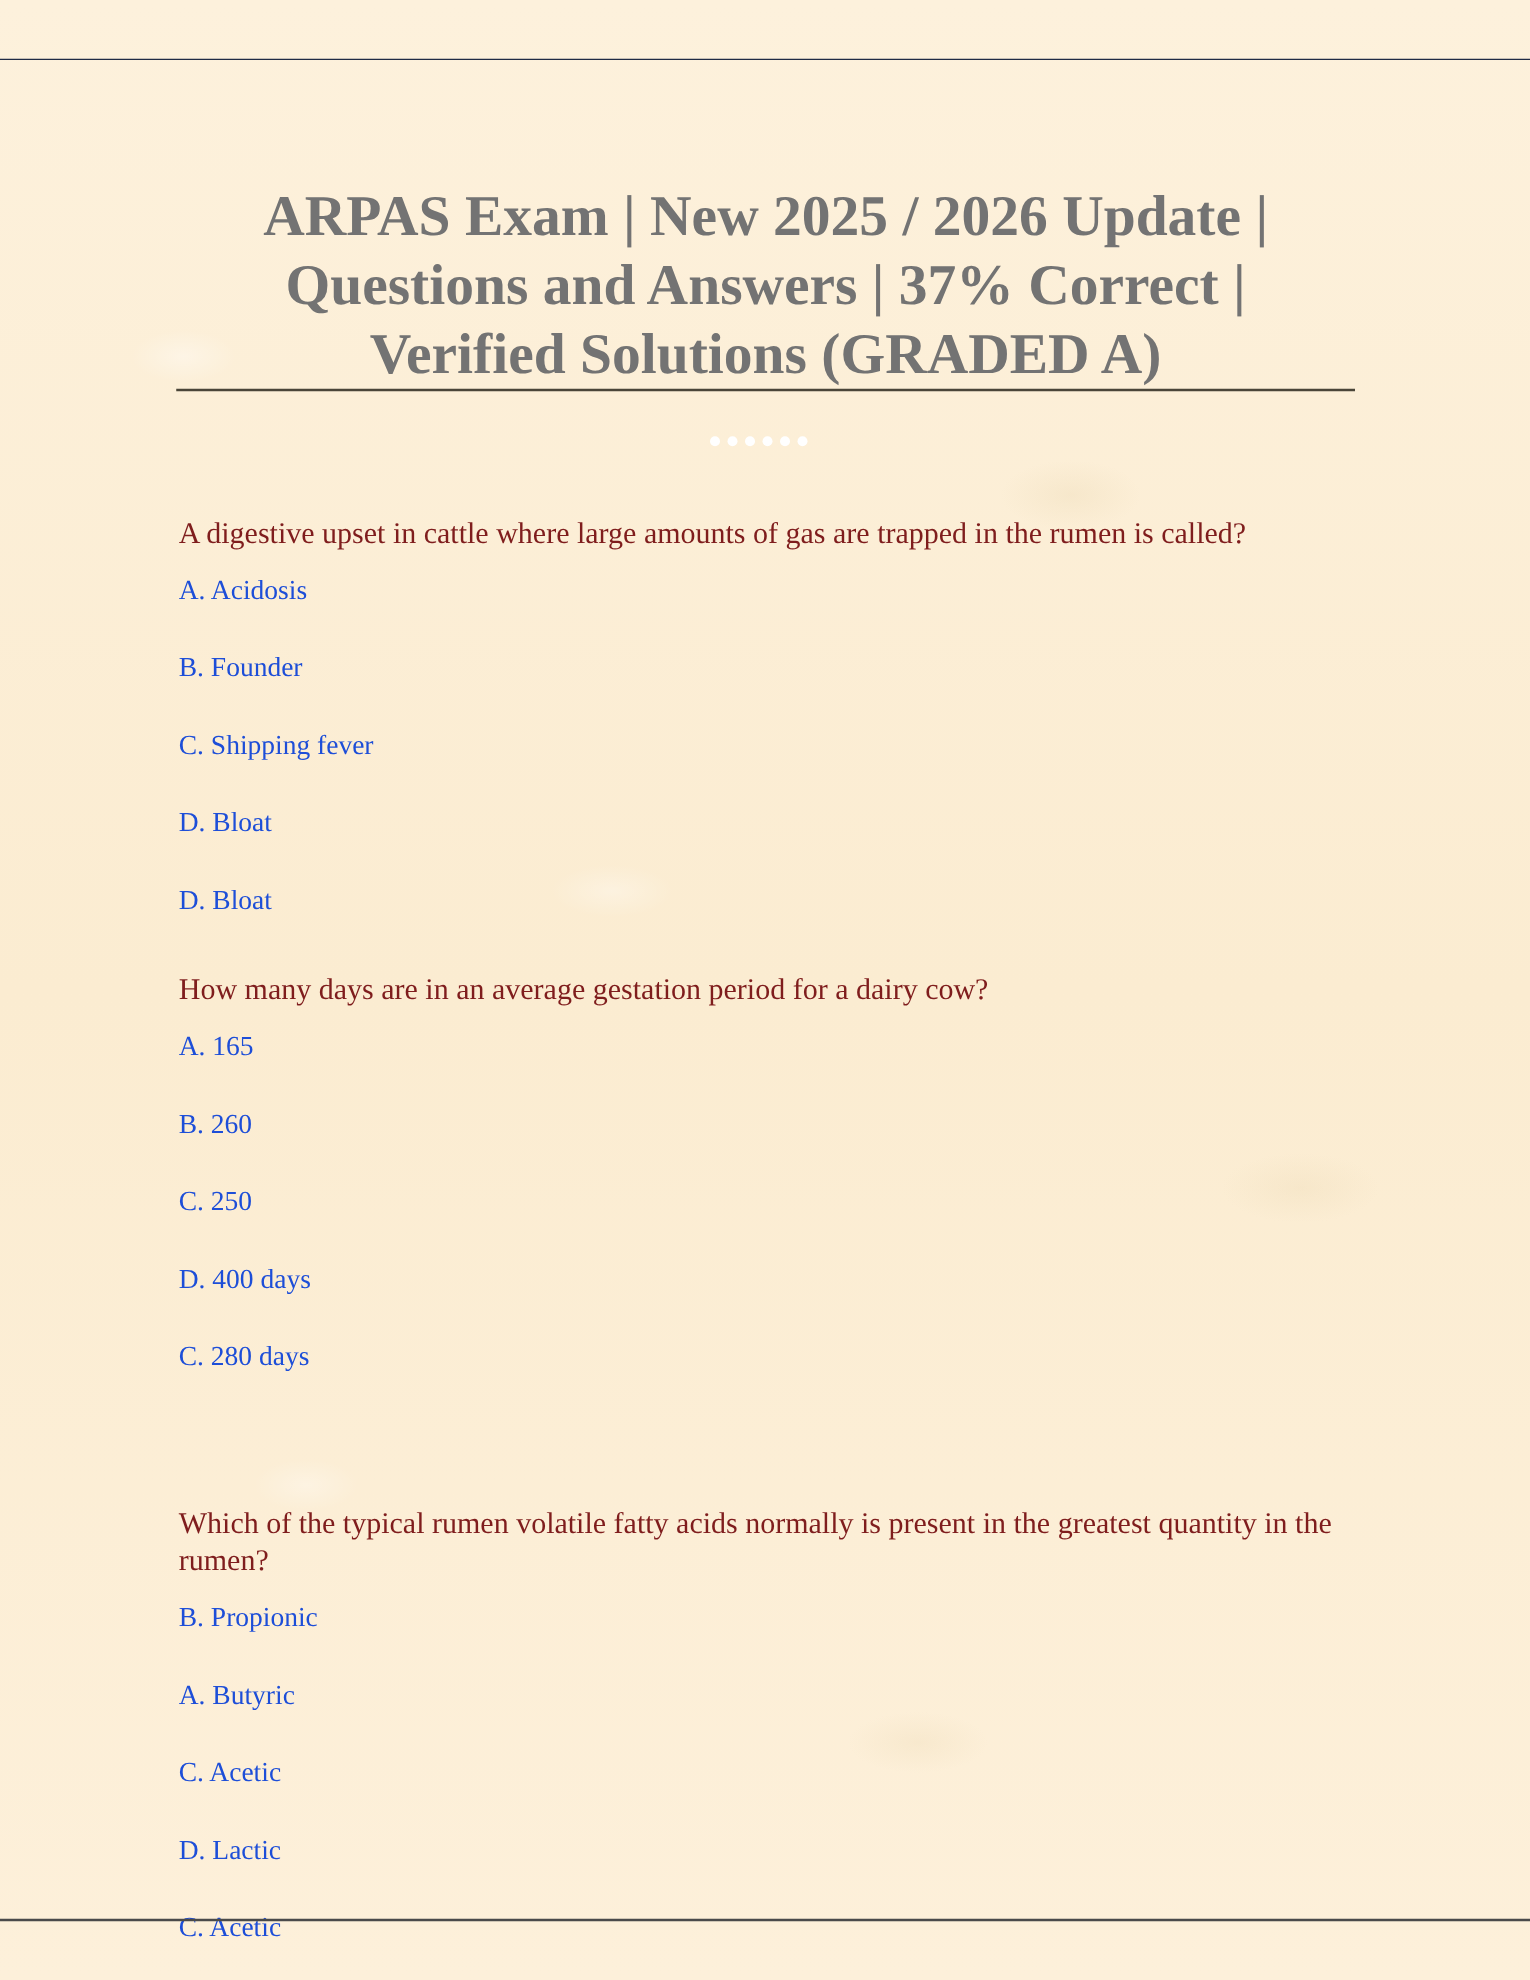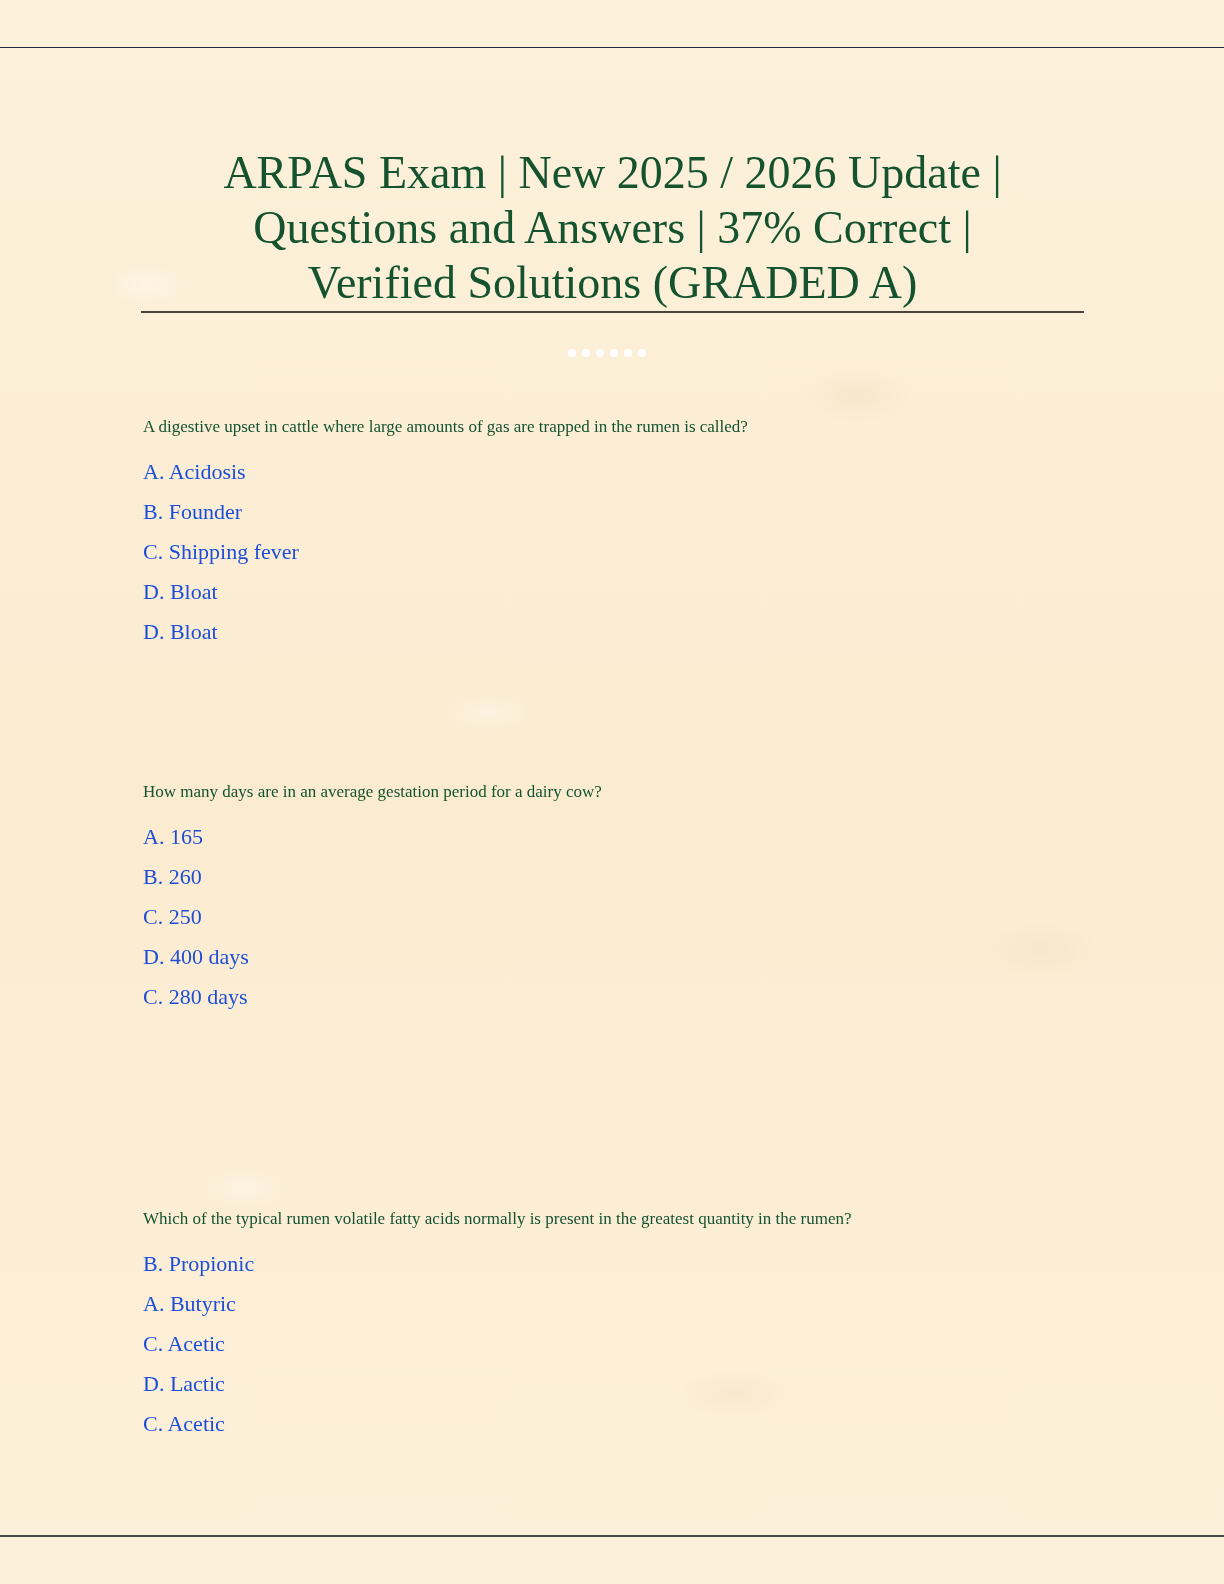--- a/index.html
+++ b/index.html
@@ -42,24 +42,24 @@
   .title-block {
     position: absolute;
     left: 141px;
     top: 145px;
     width: 943px;
     text-align: center;
   }
   .title {
     margin: 0;
     font-family: "Liberation Serif", "DejaVu Serif", serif;
-    font-weight: normal;
+    font-weight: bold;
     font-size: 46px;
     line-height: 55px;
-    color: #14532d;
+    color: #737373;
   }
   .title-rule {
     position: absolute;
     left: 141px;
     top: 311px;
     width: 943px;
     height: 2px;
     background: #4a4538;
   }
   .dots {
@@ -75,35 +75,35 @@
     border-radius: 50%;
     background: #ffffff;
   }
   .question-block {
     position: absolute;
     left: 143px;
     width: 940px;
   }
   .question {
     margin: 0;
-    font-size: 17px;
+    font-size: 24px;
     line-height: 30px;
-    color: #14532d;
+    color: #7f1d1d;
   }
   .option {
     margin: 0;
     font-size: 22px;
     line-height: 30px;
     color: #1d4ed8;
   }
   #q1 { top: 412px; }
   #q2 { top: 777px; }
   #q3 { top: 1204px; }
   .options { margin-top: 15px; }
-  .options .option + .option { margin-top: 10px; }
+  .options .option + .option { margin-top: 32px; }
 </style>
 </head>
 <body>
 
 <div class="rule-top"></div>
 
 <div class="title-block">
   <h1 class="title">
     <span>ARPAS Exam | New 2025 / 2026 Update |</span><br>
     <span>Questions and Answers | 37% Correct |</span><br>

